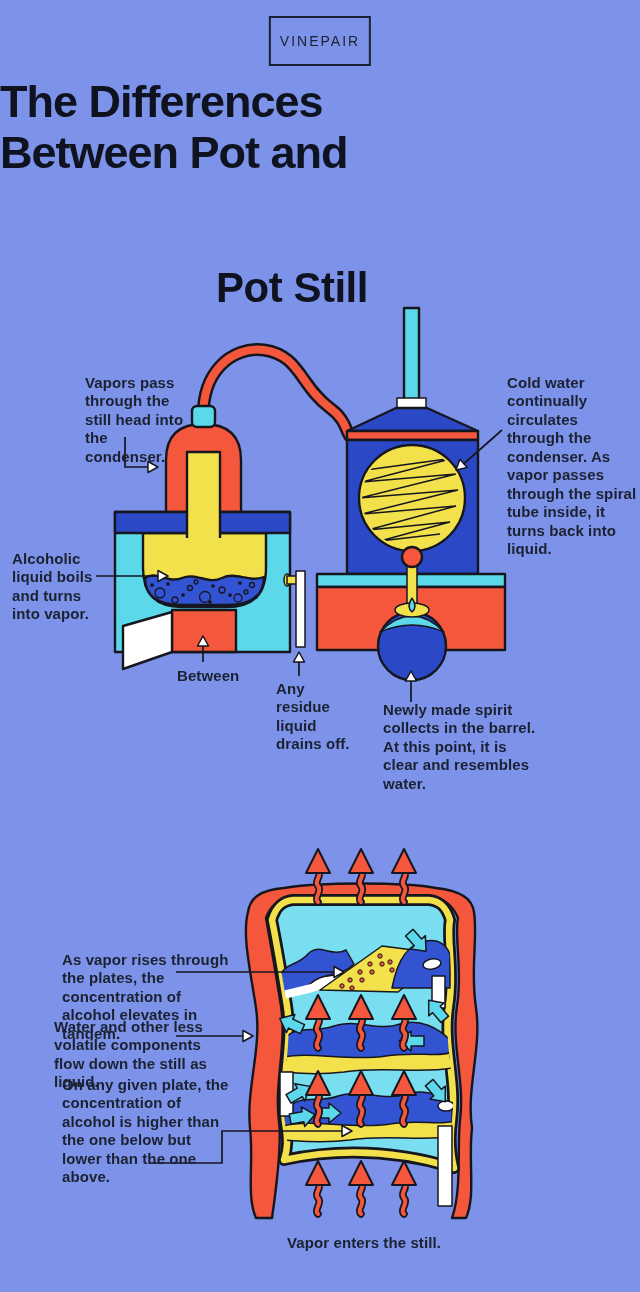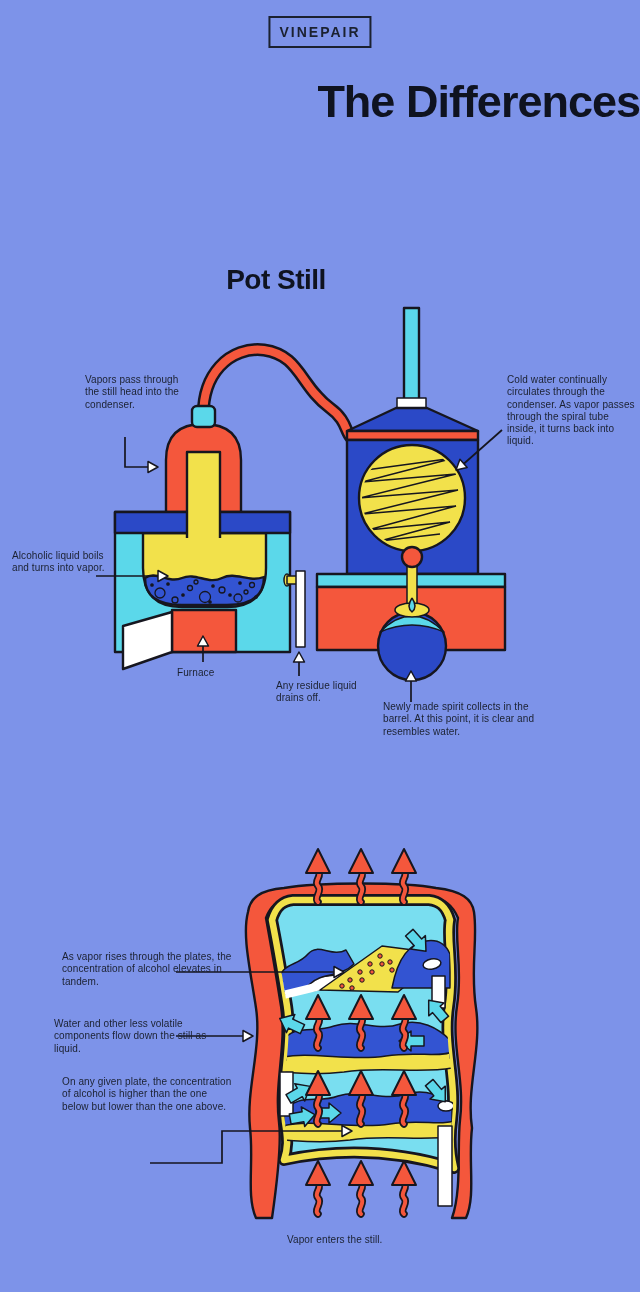--- a/index.html
+++ b/index.html
@@ -3,28 +3,28 @@
 <meta charset="utf-8">
 <style>
   html,body{margin:0;padding:0;}
   :root{
     --bg:#7D93E9; --red:#F4573C; --yellow:#F2E14B; --cyan:#5BD8EA; --cyan2:#79DEF0;
     --blue:#2B49C7; --liquid:#3354D2; --ink:#16161F; --text:#1B2130;
   }
   .canvas{position:relative;width:640px;height:1292px;background:var(--bg);
     overflow:hidden;font-family:"Liberation Sans",sans-serif;}
   .logo{position:absolute;top:16px;left:50%;transform:translateX(-50%);
-    border:2.5px solid var(--text);padding:6px 9px;font-size:14px;font-weight:700;
+    border:2.5px solid var(--text);padding:15px 9px;font-size:14px;font-weight:400;
     letter-spacing:2px;color:var(--text);}
-  .title{position:absolute;top:76px;left:0;width:640px;text-align:right;
+  .title{position:absolute;top:76px;left:0;width:640px;text-align:left;
     font-size:45px;line-height:1.14;font-weight:700;color:#0F1320;letter-spacing:-1px;}
-  .h2{position:absolute;left:0;width:552px;text-align:center;font-size:28px;
-    font-weight:700;color:#0F1320;letter-spacing:-0.5px;}
+  .h2{position:absolute;left:0;width:552px;text-align:center;font-size:42px;
+    font-weight:700;color:#0F1320;letter-spacing:-0.5px;padding-left:16px;}
   .h2.pot{top:264px;} .h2.col{top:800px;}
-  .ann{position:absolute;font-size:10px;font-weight:400;line-height:1.23;
+  .ann{position:absolute;font-size:15px;font-weight:700;line-height:1.23;
     color:var(--text);letter-spacing:0.1px;}
   svg{position:absolute;top:0;left:0;}
   .s{stroke:var(--ink);stroke-width:2.4;stroke-linejoin:round;}
   .thin{stroke-width:1.5;}
   .f-red{fill:var(--red);} .f-yel{fill:var(--yellow);} .f-cyan{fill:var(--cyan);}
   .f-blue{fill:var(--blue);} .f-liq{fill:var(--liquid);} .f-white{fill:#fff;}
   .ln{stroke:var(--ink);stroke-width:1.7;fill:none;}
   .zig{stroke:var(--ink);stroke-width:1.5;fill:none;}
   .stemO{stroke:var(--ink);stroke-width:7.5;fill:none;stroke-linecap:round;}
   .stemI{stroke:var(--red);stroke-width:4;fill:none;stroke-linecap:round;}
@@ -35,20 +35,21 @@
 <body>
 
 <div class="canvas">
 
   <div class="logo">
     <span>VINEPAIR</span>
   </div>
 
   <div class="title">
     <span style="display:block">The Differences</span>
+    <span style="display:block">Between Pot and</span>
   </div>
 
   <div class="h2 pot">Pot Still</div>
 
   <svg width="640" height="1292" viewBox="0 0 640 1292">
     <defs>
       <path id="ah" d="M0,0 L-10,-5.5 L-10,5.5 Z" class="f-white s thin"></path>
       <g id="va">
         <path class="stemO" d="M0,0 C-5,-4 5,-11 0,-16 C-5,-21 5,-26 0,-31"></path>
         <path class="stemI" d="M0,0 C-5,-4 5,-11 0,-16 C-5,-21 5,-26 0,-31"></path>
@@ -218,21 +219,21 @@
           <use href="#ah" transform="translate(253,1036)"></use>
         <path class="ln" d="M150,1163 H222 V1131 H346"></path>
           <use href="#ah" transform="translate(352,1131)"></use>
       </g>
     </g>
   </svg>
 
   <div class="ann" style="left:85px;top:374px;width:106px">Vapors pass through the still head into the condenser.</div>
   <div class="ann" style="left:12px;top:550px;width:100px">Alcoholic liquid boils and turns into vapor.</div>
   <div class="ann" style="left:507px;top:374px;width:131px">Cold water continually circulates through the condenser. As vapor passes through the spiral tube inside, it turns back into liquid.</div>
-  <div class="ann" style="left:177px;top:667px">Furnace</div>
+  <div class="ann" style="left:177px;top:667px">Between</div>
   <div class="ann" style="left:383px;top:701px;width:154px">Newly made spirit collects in the barrel. At this point, it is clear and resembles water.</div>
   <div class="ann" style="left:276px;top:680px;width:84px">Any residue liquid drains off.</div>
 
   <div class="ann" style="left:54px;top:1018px;width:176px">Water and other less volatile components flow down the still as liquid.</div>
   <div class="ann" style="left:62px;top:951px;width:172px">As vapor rises through the plates, the concentration of alcohol elevates in tandem.</div>
   <div class="ann" style="left:62px;top:1076px;width:172px">On any given plate, the concentration of alcohol is higher than the one below but lower than the one above.</div>
   <div class="ann" style="left:287px;top:1234px">Vapor enters the still.</div>
 
 </div>
 

